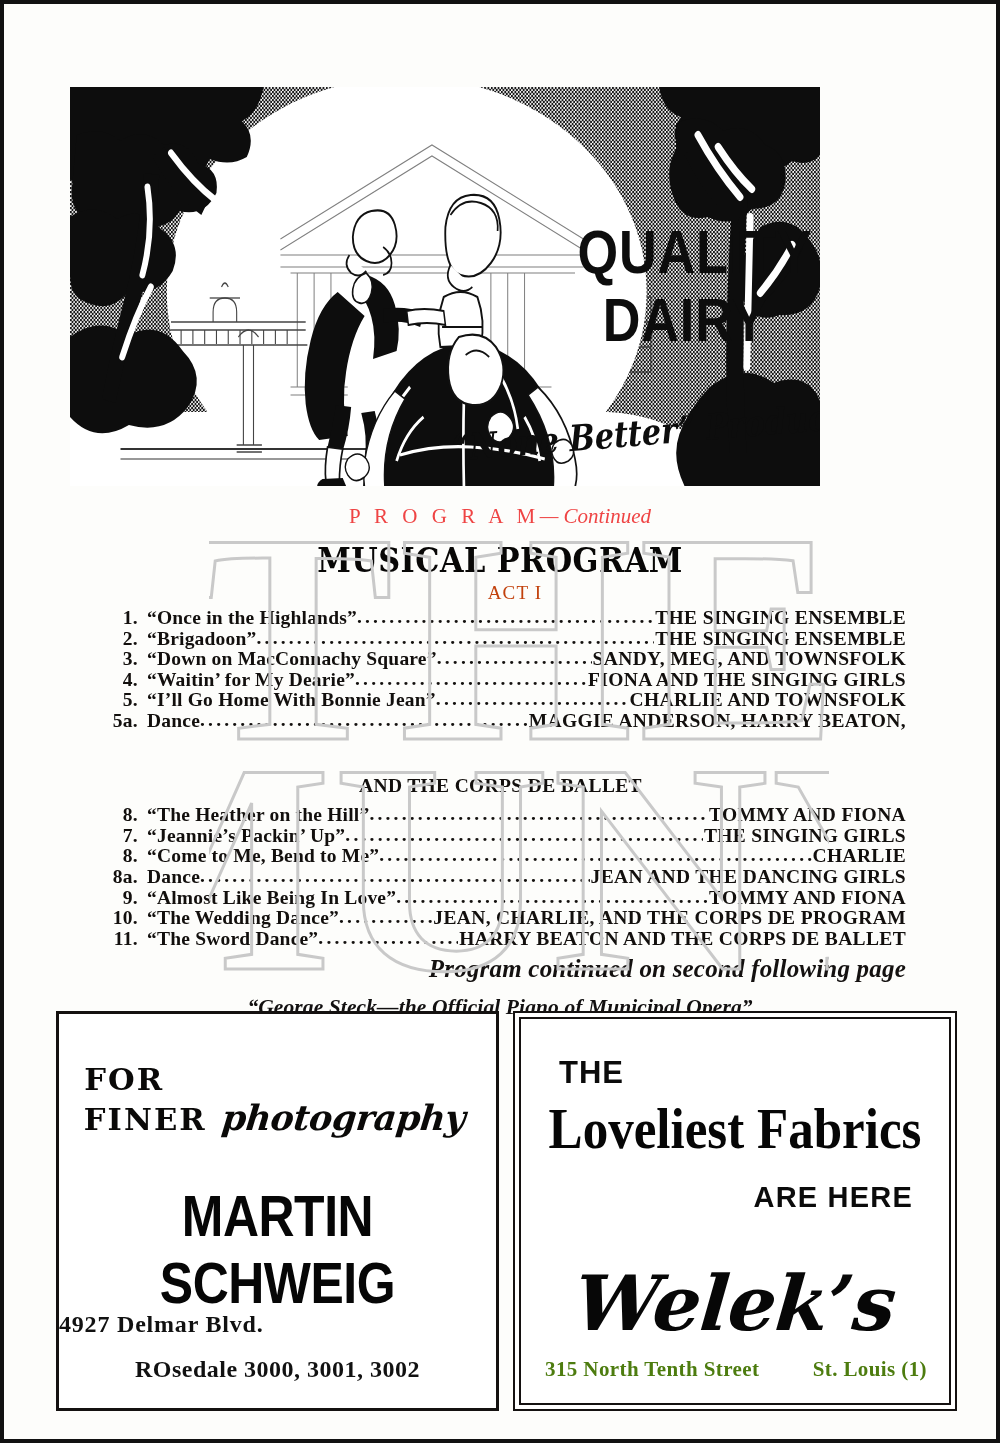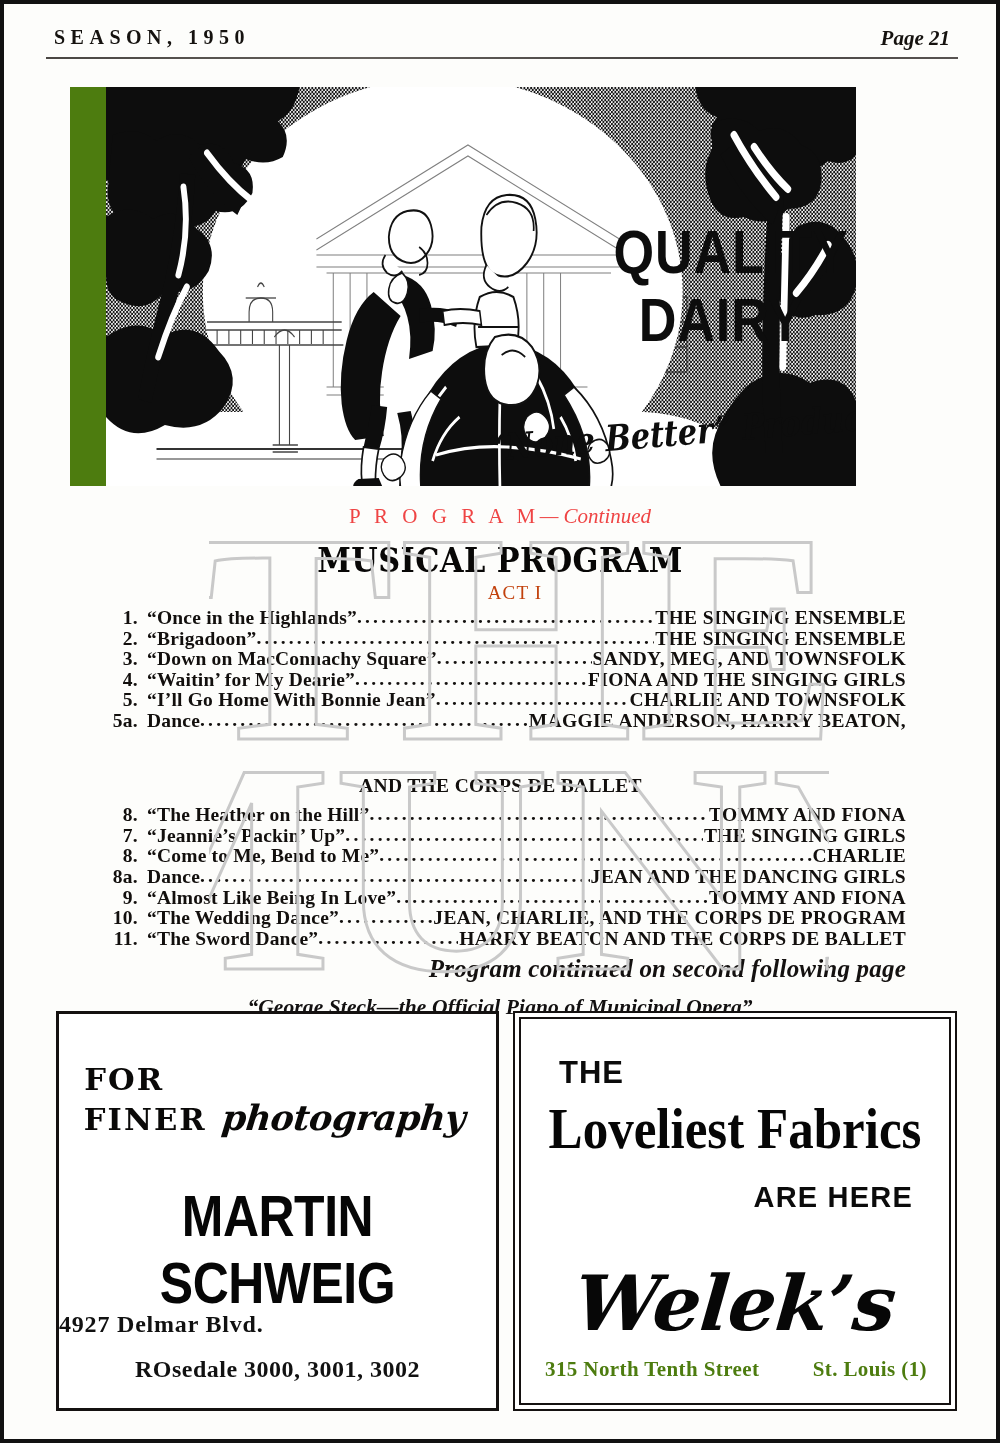--- a/index.html
+++ b/index.html
@@ -24,21 +24,21 @@
     position:absolute;right:0;top:0;
     font-size:21px;font-weight:700;font-style:italic;color:#15120f;
   }
   .hdr .rule{
     position:absolute;left:-8px;top:31px;width:912px;height:2px;
     background:linear-gradient(90deg,#2a2622,#4a4540 35%,#262220 70%,#3a3533);
     opacity:.85;
   }
 
   
-  .illus{position:absolute;left:66px;top:83px;width:750px;height:399px;background:#4d7c0f;padding-left:36px;}
+  .illus{position:absolute;left:66px;top:83px;width:750px;height:399px;background:#4d7c0f;}
   .illus svg{display:block;width:100%;height:100%;}
 
   
   .prog{position:absolute;left:0;top:500px;width:992px;}
   .prog-cont{
     text-align:center;font-size:21px;color:#ef4444;
     margin-bottom:12px;
   }
   .prog-cont .sp{letter-spacing:4.5px;font-weight:400;}
   .prog-cont .it{font-style:italic;font-weight:400;letter-spacing:0;}
@@ -172,25 +172,20 @@
     position:absolute;left:24px;right:22px;top:338px;
     display:flex;justify-content:space-between;align-items:baseline;
     font-weight:700;font-size:21px;color:#4d7c0f;letter-spacing:.4px;
   }
 </style>
 </head>
 <body>
 
 <div class="page">
 
-  <div class="hdr">
-    <div class="season">SEASON, 1950</div>
-    <div class="pageno">Page 21</div>
-    <div class="rule"></div>
-  </div>
 
   <div class="illus">
     <svg viewBox="0 0 891 399" preserveAspectRatio="none">
       <defs>
         <pattern id="halftone" width="4" height="4" patternUnits="userSpaceOnUse">
           <rect width="4" height="4" fill="#ffffff"></rect>
           <circle cx="1" cy="1" r="1.35" fill="#1a1a1a"></circle>
           <circle cx="3" cy="3" r="1.35" fill="#1a1a1a"></circle>
         </pattern>
         <clipPath id="frameClip">

